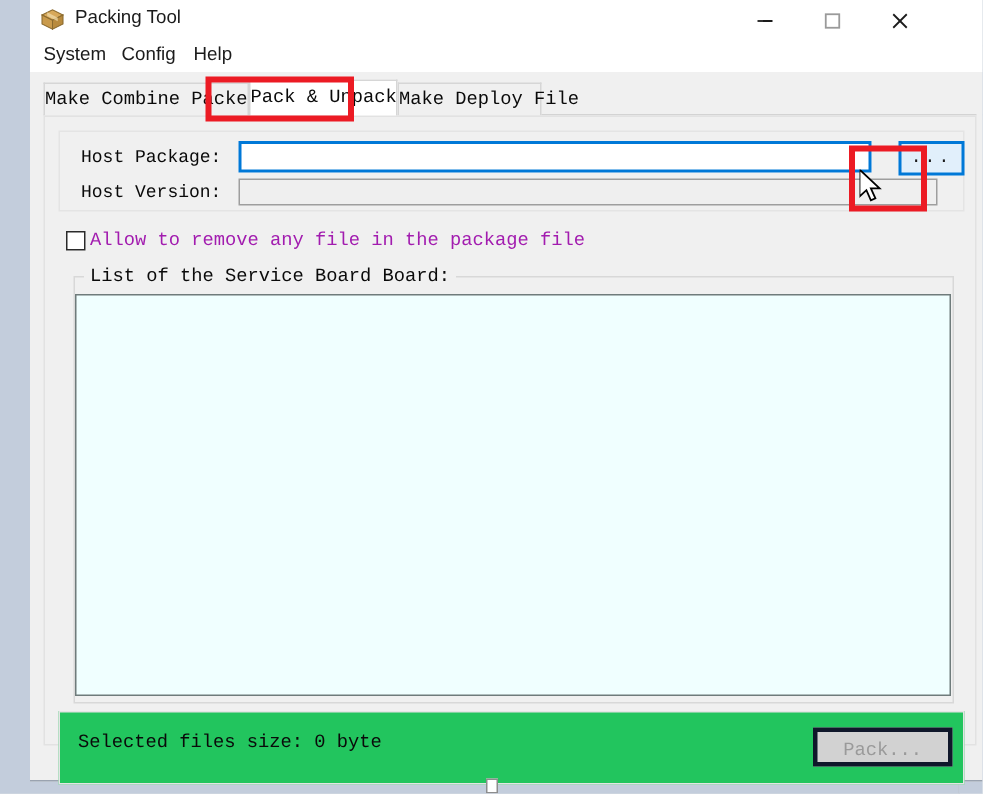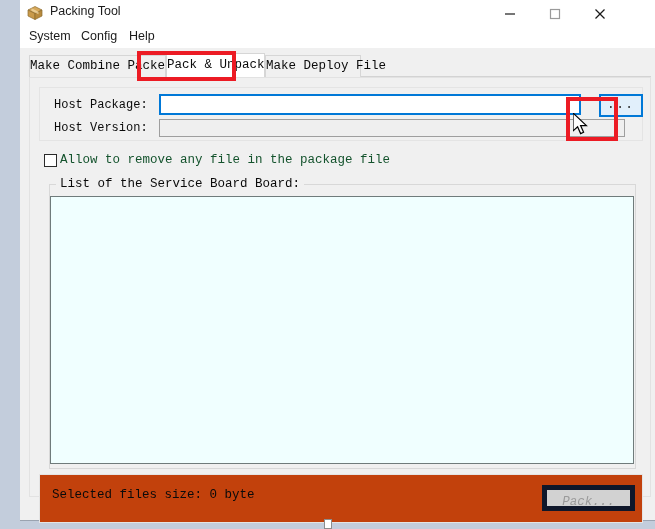--- a/index.html
+++ b/index.html
@@ -241,21 +241,21 @@
     height: 13px;
     box-sizing: border-box;
     border: 1px solid #2a2a2a;
     background: #ffffff;
     margin-right: 3px;
     flex: 0 0 auto;
   }
   .chk-label {
     font-family: "Liberation Mono", monospace;
     font-size: 12.5px;
-    color: #14532d;
+    color: #a21caf;
     white-space: nowrap;
   }
 
   
   .groupbox {
     position: absolute;
     left: 19px;
     top: 106px;
     width: 587px;
     height: 285px;
@@ -287,47 +287,46 @@
 
   
   .bottom-panel {
     position: absolute;
     left: 9px;
     top: 396px;
     width: 604px;
     height: 49px;
     border: 1px solid #e4e4e4;
     box-sizing: border-box;
-    background: #c2410c;
+    background: #22c55e;
   }
   .status-text {
     position: absolute;
     left: 12px;
     top: 13px;
     font-family: "Liberation Mono", monospace;
     font-size: 12.5px;
     color: #0a0a0a;
     white-space: nowrap;
   }
   .pack-btn {
     position: absolute;
     left: 502px;
     top: 10px;
     width: 93px;
     height: 26px;
     box-sizing: border-box;
     background: #d2d2d2;
-    border: 5px solid #0f172a;
+    border: 3px solid #0f172a;
     font-family: "Liberation Mono", monospace;
     font-size: 12.5px;
     color: #9a9a9a;
     text-align: center;
     line-height: 24px;
     cursor: default;
-    font-style: italic;
   }
 
   
   .annot {
     position: absolute;
     border: 4px solid #ec1b24;
     box-sizing: border-box;
     pointer-events: none;
     z-index: 50;
   }

